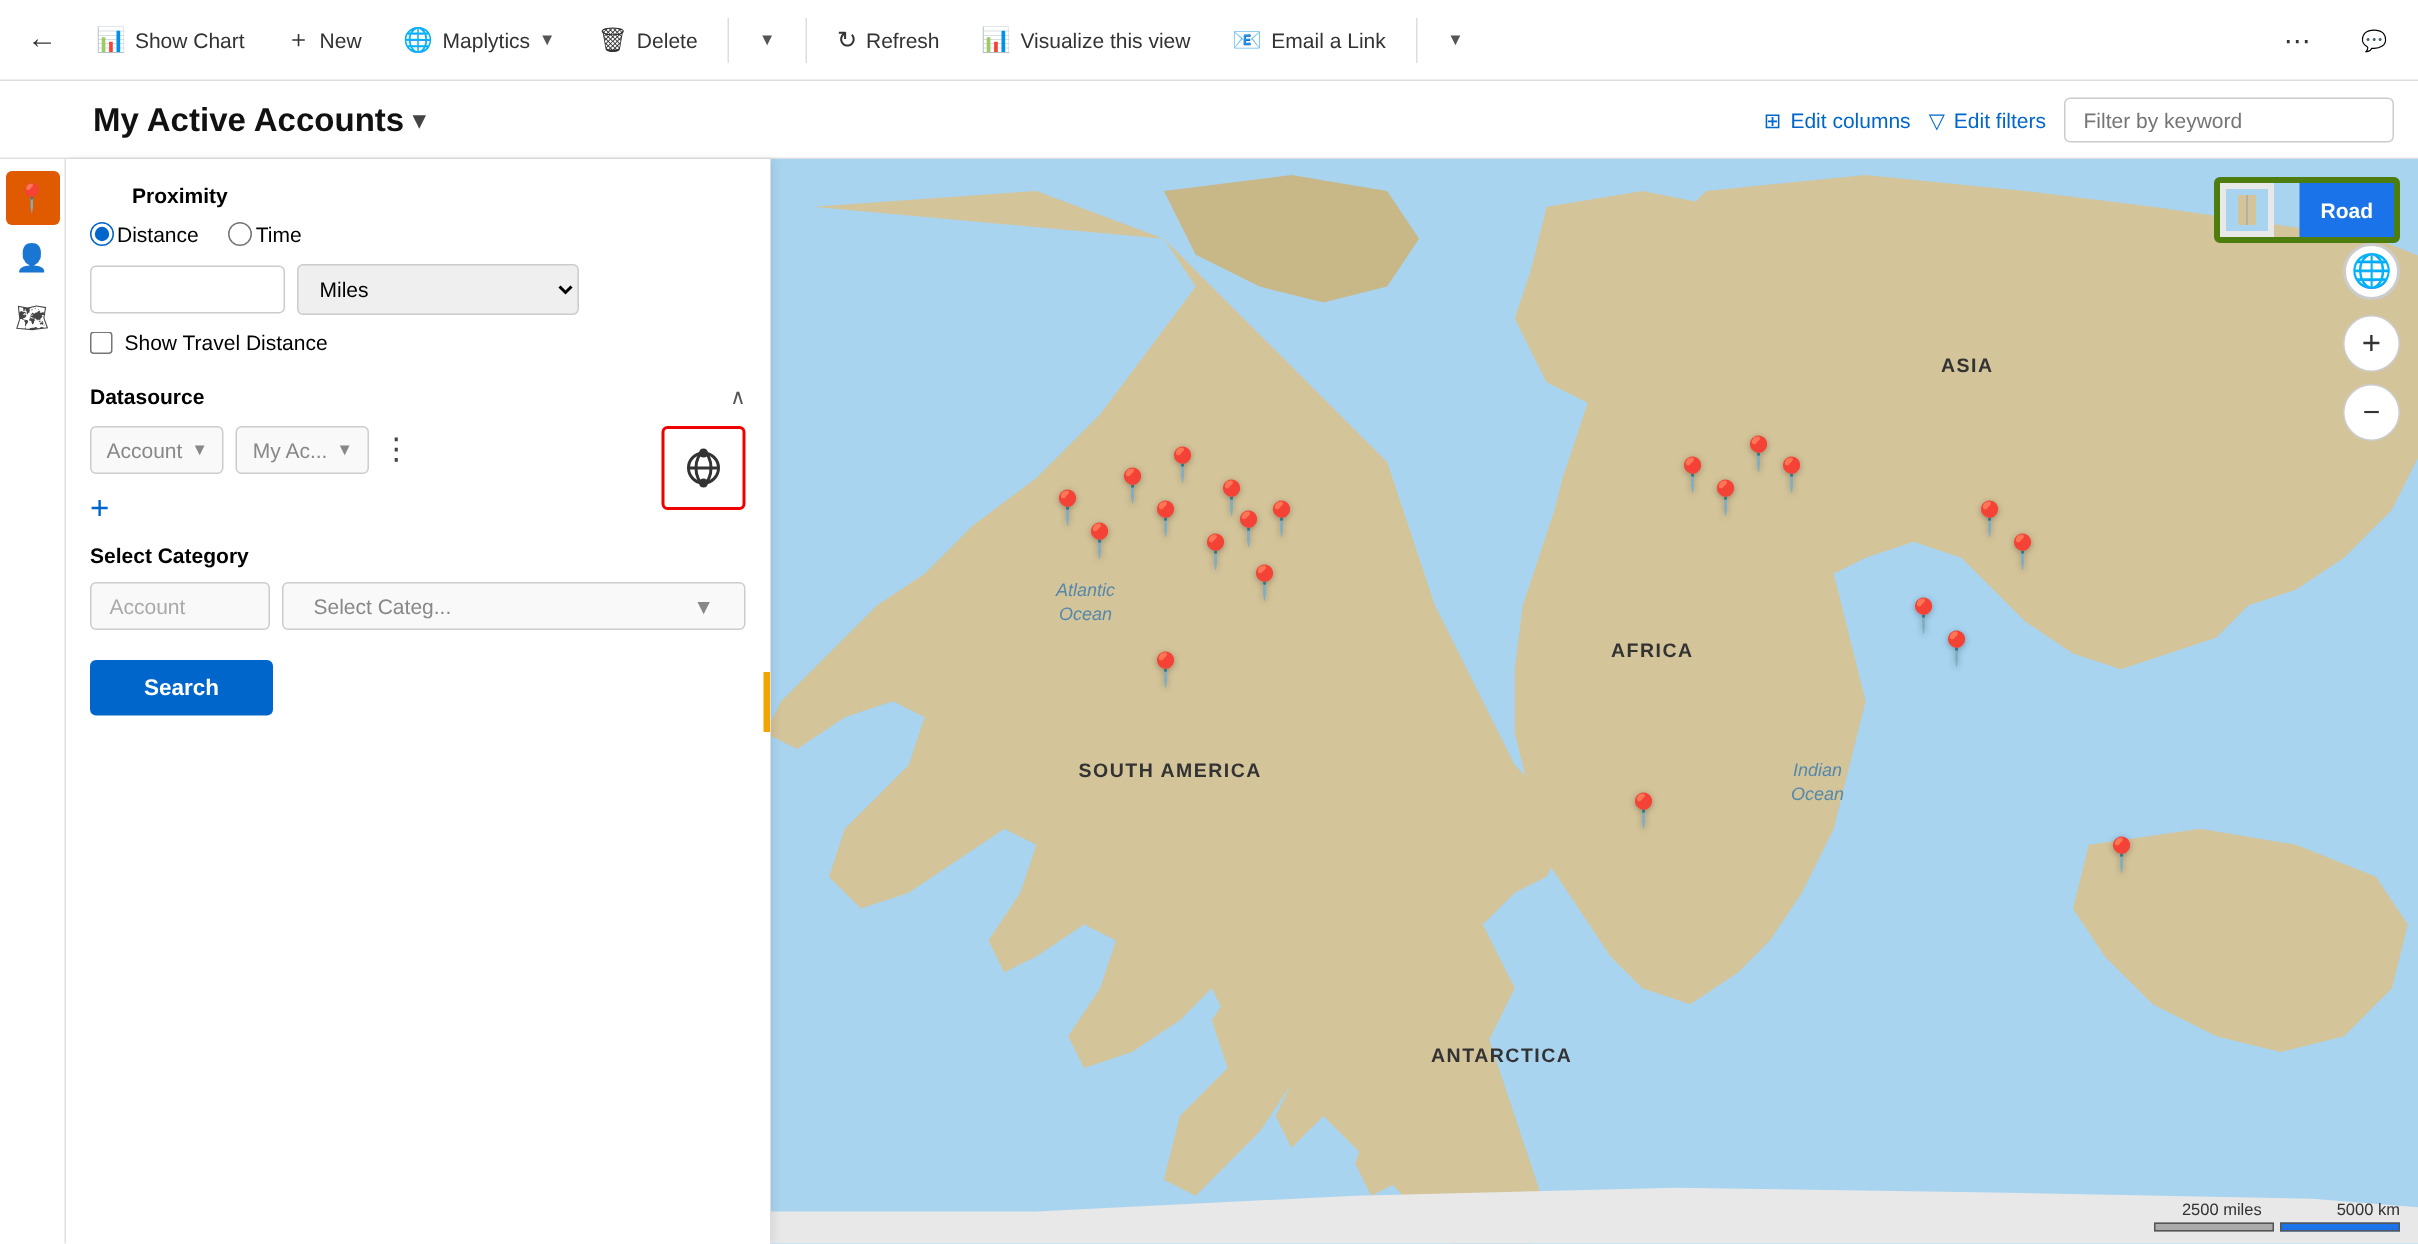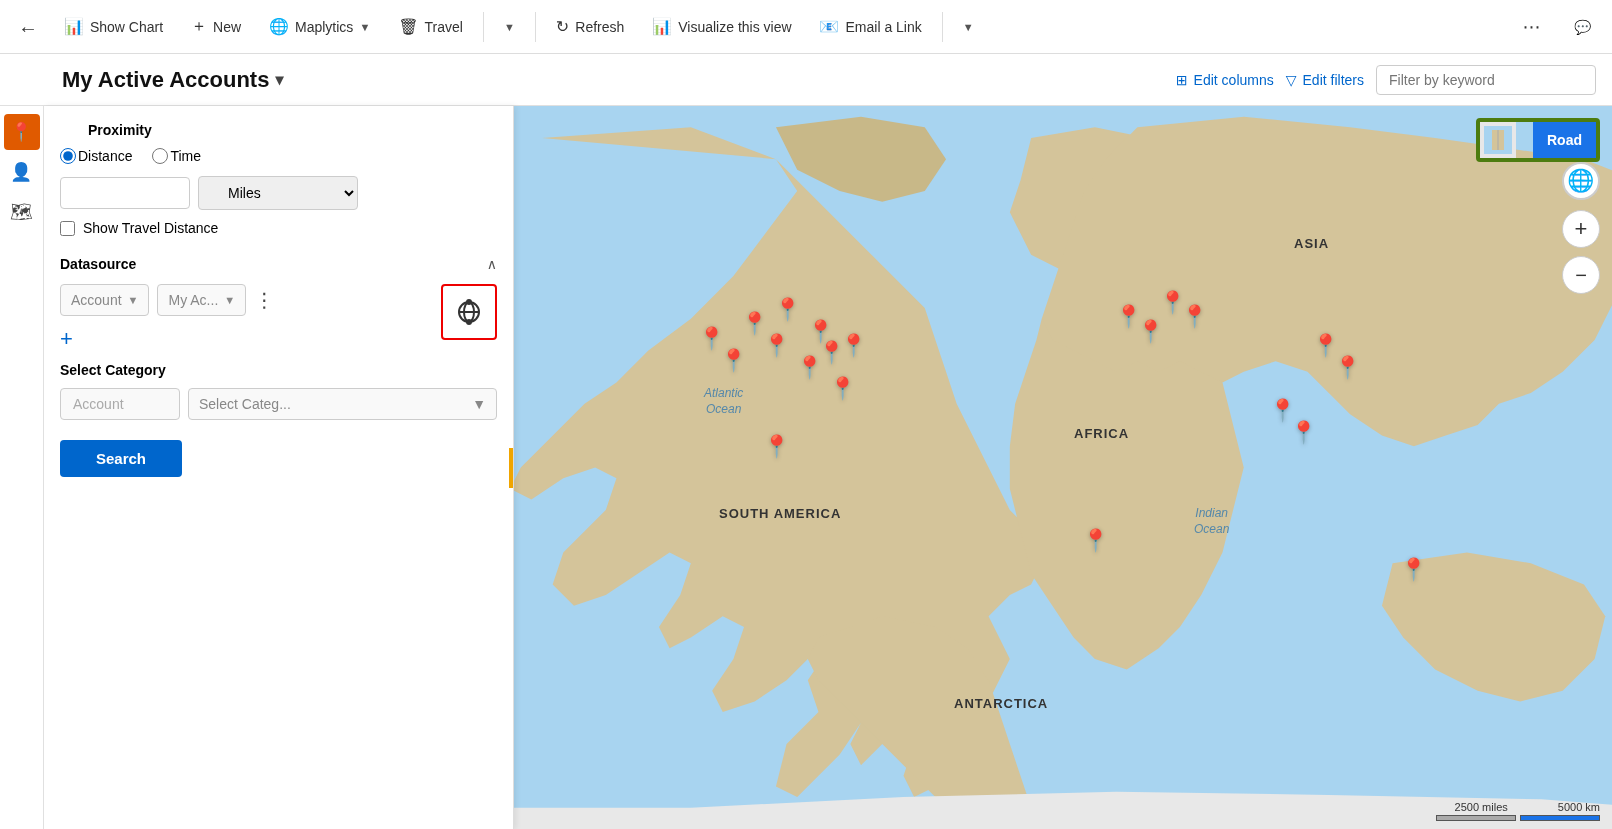--- a/index.html
+++ b/index.html
@@ -131,21 +131,21 @@
     .proximity-label { font-size: 14px; font-weight: 600; margin-bottom: 10px; padding-left: 28px; }
     .proximity-row { display: flex; align-items: center; gap: 20px; margin-bottom: 12px; }
     .radio-group { display: flex; align-items: center; gap: 2px; font-size: 14px; }
     .radio-group input[type=radio] { accent-color: #0066cc; width: 16px; height: 16px; }
     .distance-row { display: flex; align-items: center; gap: 8px; margin-bottom: 10px; }
     .distance-input {
       width: 130px; padding: 7px 10px;
       border: 1px solid #ccc; border-radius: 4px; font-size: 14px;
     }
     .miles-select {
-      width: 160px; padding: 7px 25px;
+      width: 188px; padding: 7px 10px;
       border: 1px solid #ccc; border-radius: 4px; font-size: 14px;
     }
     .checkbox-row { display: flex; align-items: center; gap: 8px; margin-bottom: 20px; font-size: 14px; }
     .checkbox-row input[type=checkbox] { width: 15px; height: 15px; }
 
     .datasource-header {
       display: flex; justify-content: space-between; align-items: center;
       margin-bottom: 12px;
     }
     .datasource-title { font-size: 14px; font-weight: 600; }
@@ -183,21 +183,21 @@
     .cat-label {
       padding: 7px 12px;
       border: 1px solid #ccc;
       border-radius: 4px;
       font-size: 14px;
       color: #aaa;
       background: #f9f9f9;
       min-width: 120px;
     }
     .cat-select {
-      padding: 7px 10px;
+      padding: 7px 20px;
       border: 1px solid #ccc;
       border-radius: 4px;
       font-size: 14px;
       color: #888;
       background: #f9f9f9;
       flex: 1;
       display: flex; align-items: center; justify-content: space-between;
     }
 
     .search-btn-row { display: flex; margin-top: 20px; }
@@ -372,21 +372,21 @@
   </button>
 
   <button class="toolbar-btn">
     <span class="icon">🌐</span>
     <span>Maplytics</span>
     <span class="toolbar-dropdown-arrow">▼</span>
   </button>
 
   <button class="toolbar-btn">
     <span class="icon">🗑</span>
-    <span>Travel</span>
+    <span>Delete</span>
   </button>
   <span class="toolbar-sep"></span>
   <button class="toolbar-btn">
     <span class="toolbar-dropdown-arrow">▼</span>
   </button>
   <span class="toolbar-sep"></span>
 
   <button class="toolbar-btn">
     <span class="icon">↻</span>
     <span>Refresh</span>

